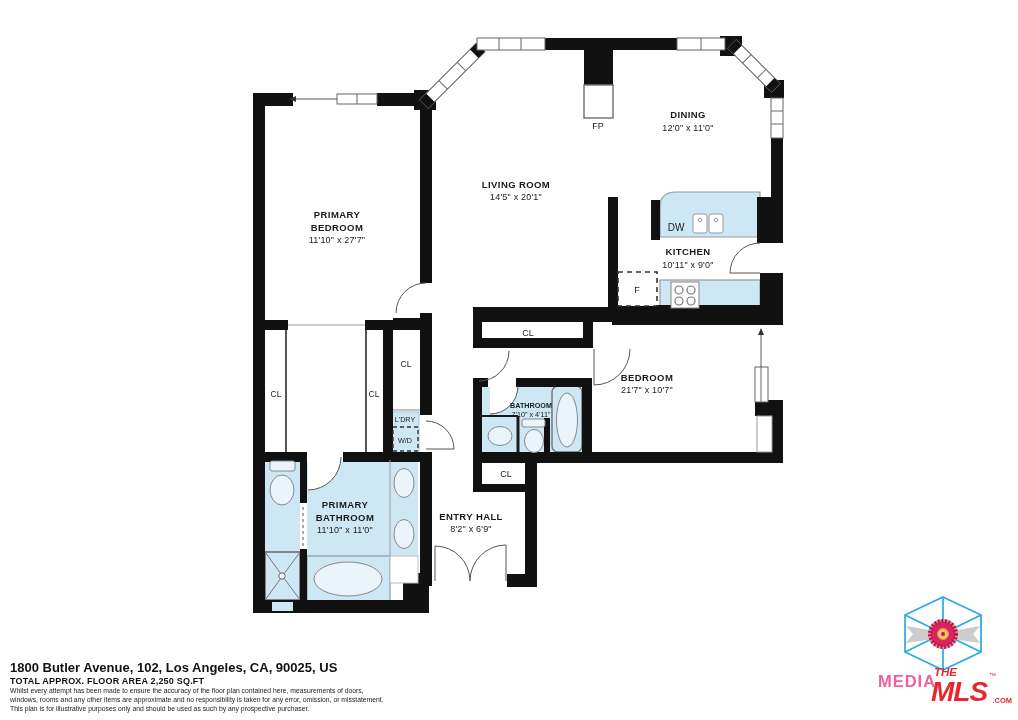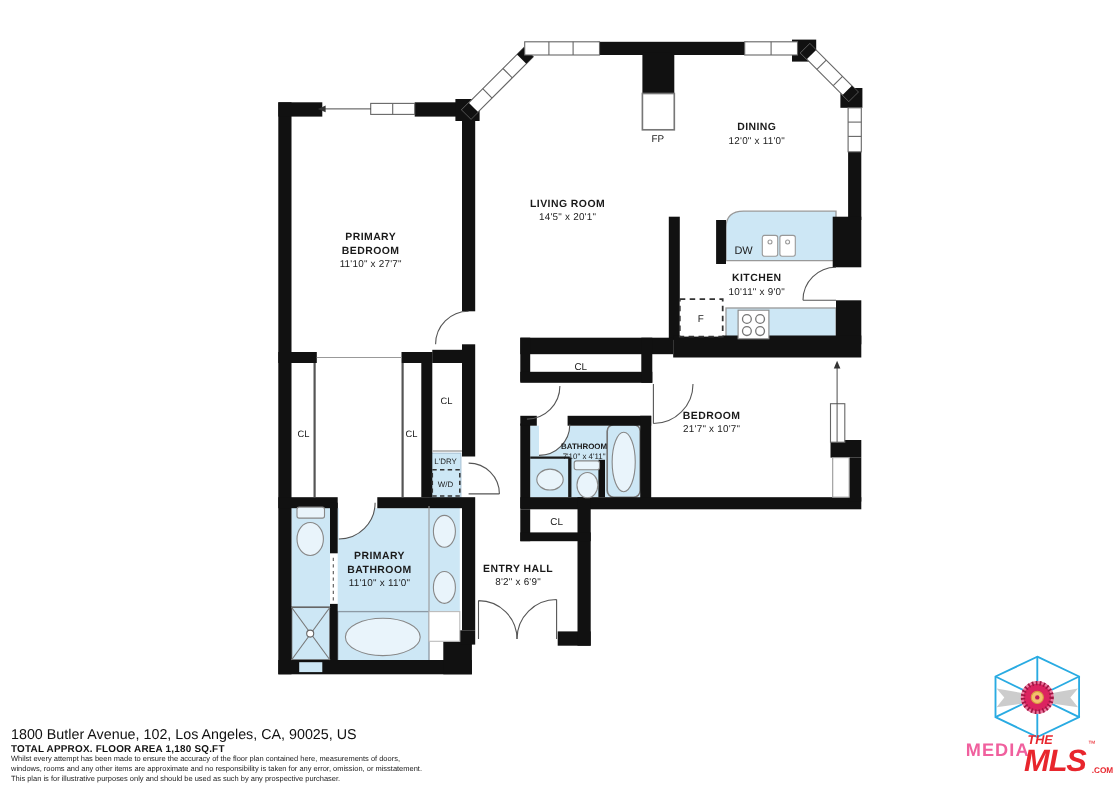--- a/index.html
+++ b/index.html
@@ -4,21 +4,21 @@
 <style>
   html,body{margin:0;padding:0;background:#fff;}
   #page{position:relative;width:1018px;height:720px;background:#fff;overflow:hidden;
         font-family:"Liberation Sans", sans-serif;}
   #plan{position:absolute;left:0;top:0;}
   .room-name{font-family:"Liberation Sans",sans-serif;font-weight:700;font-size:9.5px;fill:#1a1a1a;letter-spacing:.4px;}
   .room-dims{font-family:"Liberation Sans",sans-serif;font-weight:400;font-size:9px;fill:#1a1a1a;letter-spacing:.2px;}
   .sm-label{font-family:"Liberation Sans",sans-serif;font-weight:400;font-size:9px;fill:#1a1a1a;}
   .xs-label{font-family:"Liberation Sans",sans-serif;font-weight:400;font-size:7.2px;fill:#1a1a1a;}
   .footer{position:absolute;left:10px;color:#111;}
-  #addr{top:660px;font-size:13px;font-weight:400;}
+  #addr{top:660px;font-size:13px;font-weight:700;}
   #area{top:676px;font-size:9px;font-weight:700;letter-spacing:.2px;}
   .disc{font-size:6.8px;color:#222;}
   #d1{top:687px;} #d2{top:696px;} #d3{top:705px;}
 </style>
 </head>
 <body>
 
 <div id="page">
 <svg id="plan" width="1018" height="720" viewBox="0 0 1018 720" xmlns="http://www.w3.org/2000/svg">
 
@@ -260,17 +260,17 @@
     </g>
     <text x="907" y="687" text-anchor="middle" style="font-family:'Liberation Sans',sans-serif;font-weight:700;font-size:16.5px;letter-spacing:1px" fill="#f0609e">MEDIA</text>
     <text x="934" y="676" style="font-family:'Liberation Sans',sans-serif;font-weight:800;font-style:italic;font-size:11.5px" fill="#e8262d">THE</text>
     <text x="931" y="701" style="font-family:'Liberation Sans',sans-serif;font-weight:800;font-style:italic;font-size:28px;letter-spacing:-1px" fill="#e8262d">MLS</text>
     <text x="989" y="678" style="font-size:7px" fill="#e8262d">™</text>
     <text x="1012" y="703" text-anchor="end" style="font-family:'Liberation Sans',sans-serif;font-weight:700;font-size:7.5px" fill="#e8262d">.COM</text>
   </g>
 </svg>
 
   <div class="footer" id="addr">1800 Butler Avenue, 102, Los Angeles, CA, 90025, US</div>
-  <div class="footer" id="area">TOTAL APPROX. FLOOR AREA 1,180 SQ.FT</div>
+  <div class="footer" id="area">TOTAL APPROX. FLOOR AREA 2,250 SQ.FT</div>
   <div class="footer disc" id="d1">Whilst every attempt has been made to ensure the accuracy of the floor plan contained here, measurements of doors,</div>
   <div class="footer disc" id="d2">windows, rooms and any other items are approximate and no responsibility is taken for any error, omission, or misstatement.</div>
   <div class="footer disc" id="d3">This plan is for illustrative purposes only and should be used as such by any prospective purchaser.</div>
 </div>
 
 </body></html>

